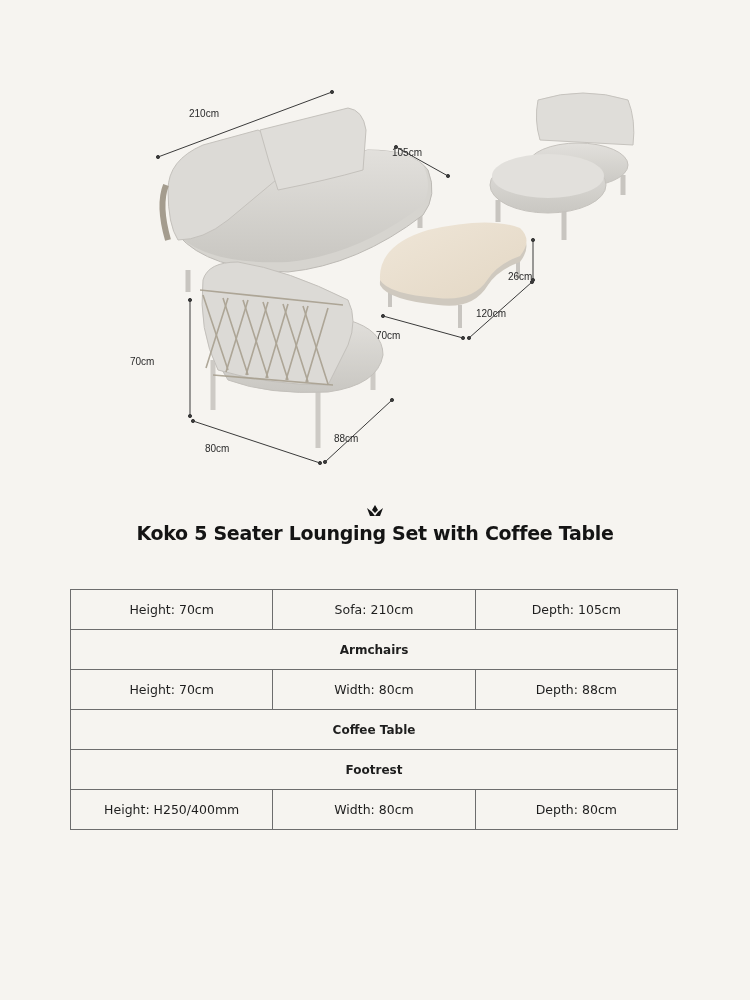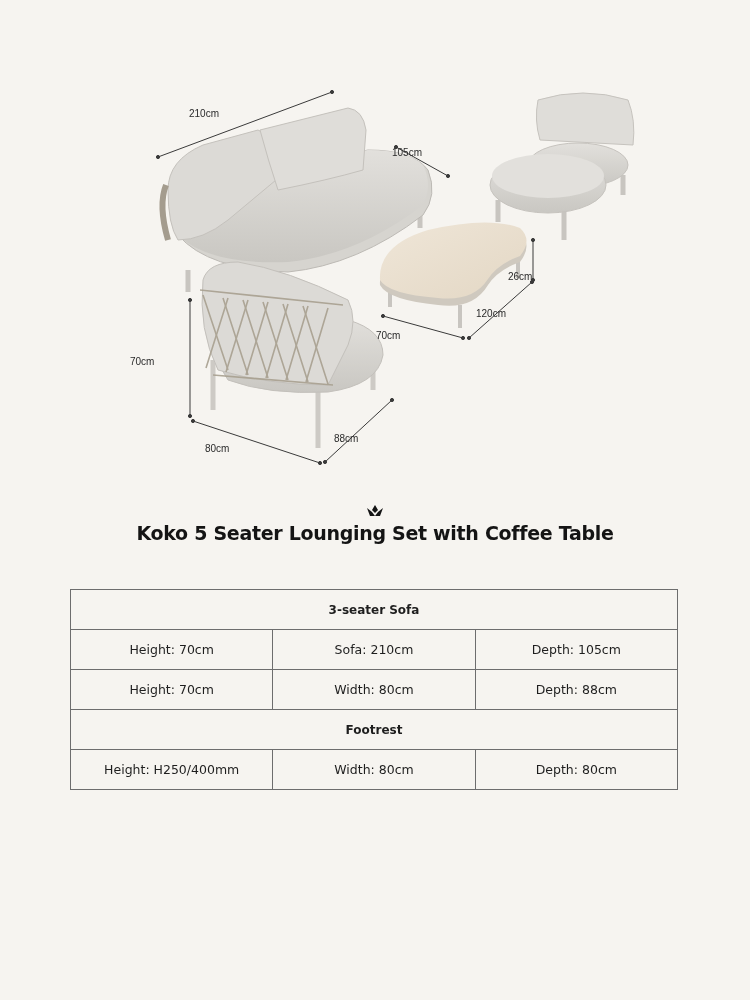--- a/index.html
+++ b/index.html
@@ -153,32 +153,35 @@
     <path d="M10 1 L13 6 L10 9 L7 6 Z" fill="#141414"></path>
     <path d="M2 4 L7 8 L10 12 L5 12 Z" fill="#141414"></path>
     <path d="M18 4 L13 8 L10 12 L15 12 Z" fill="#141414"></path>
   </svg>
 </div>
 
 <div class="title">Koko 5 Seater Lounging Set with Coffee Table</div>
 
 <table class="specs">
   <tbody>
-    <tr class="section">
-      <td colspan="3">3-seater Sofa</td>
-    </tr>
     <tr>
       <td>Height: 70cm</td>
       <td>Sofa: 210cm</td>
       <td>Depth: 105cm</td>
     </tr>
+    <tr class="section">
+      <td colspan="3">Armchairs</td>
+    </tr>
     <tr>
       <td>Height: 70cm</td>
       <td>Width: 80cm</td>
       <td>Depth: 88cm</td>
+    </tr>
+    <tr class="section">
+      <td colspan="3">Coffee Table</td>
     </tr>
     <tr class="section">
       <td colspan="3">Footrest</td>
     </tr>
     <tr>
       <td>Height: H250/400mm</td>
       <td>Width: 80cm</td>
       <td>Depth: 80cm</td>
     </tr>
   </tbody>

